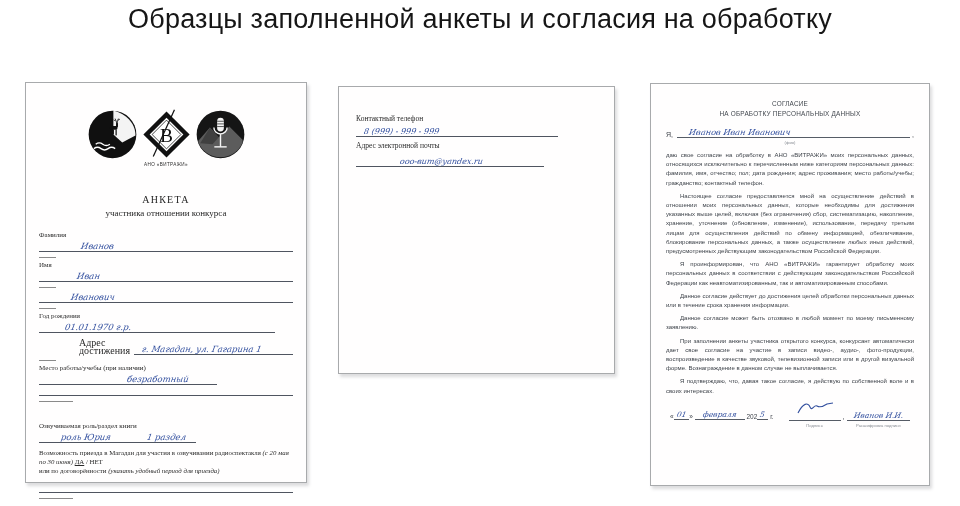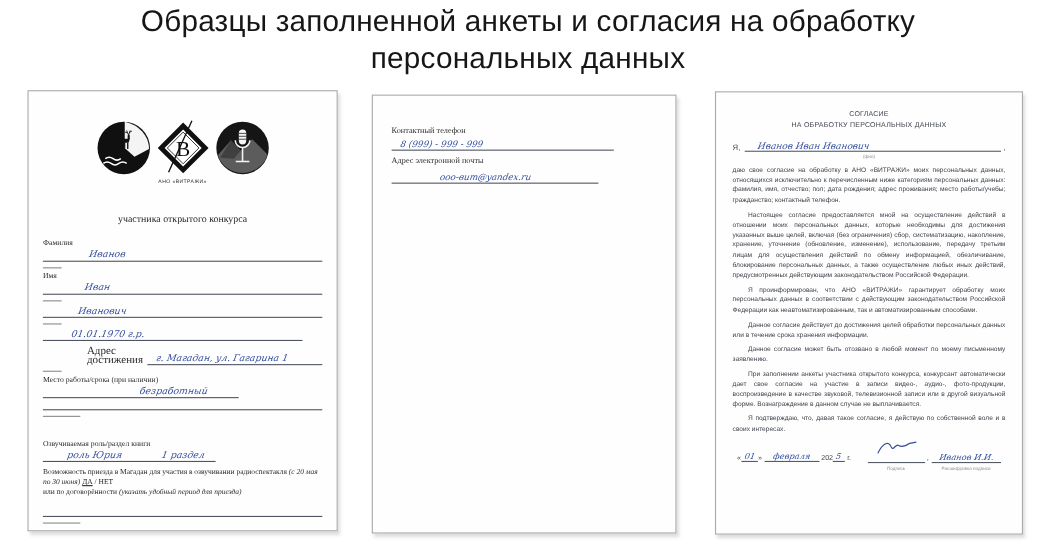--- a/index.html
+++ b/index.html
@@ -6,21 +6,21 @@
   .stage{position:relative;width:960px;height:506px;background:#fff;font-family:"Liberation Sans",sans-serif;border-radius:12px;}
 
   
   .page-title{position:absolute;top:2px;left:0;right:0;text-align:center;
     font-size:27px;line-height:34px;font-weight:500;color:#161616;letter-spacing:.2px;}
 
   
   .doc{position:absolute;background:#fffefe;border:1px solid #a8aaac;
     box-shadow:2px 3px 3px rgba(130,130,135,.28);box-sizing:border-box;}
   .doc1{left:25px;top:82px;width:282px;height:401px;}
-  .doc2{left:338px;top:86px;width:277px;height:399px;}
+  .doc2{left:338px;top:86px;width:277px;height:288px;}
   .doc3{left:650px;top:83px;width:280px;height:403px;}
 
   .hand{font-family:"DejaVu Serif",serif;font-style:italic;color:#33509f;display:inline-block;transform:skewX(-10deg);white-space:nowrap;}
 
   
   .logos{display:flex;justify-content:center;align-items:flex-start;margin-top:25px;height:66px;}
   .logo{width:53px;height:53px;display:block;}
   .logo-mid-wrap{display:flex;flex-direction:column;align-items:center;margin:0 1px;}
   .org-caption{font-size:4.6px;color:#2d2d2d;margin-top:1px;letter-spacing:.4px;}
 
@@ -74,21 +74,20 @@
   .sig-comma{font-size:7px;margin:8px 2px 0;}
   .sig-name{font-size:7.5px;}
 </style>
 </head>
 <body>
 
 <div class="stage">
 
   <div class="page-title">
     <span>Образцы заполненной анкеты и согласия на обработку</span><br>
-    <span>персональных данных</span>
   </div>
 
   <div class="doc doc1">
     <div class="logos">
       <span class="logo">
         <svg viewBox="0 0 60 60" width="53" height="53">
           <circle cx="30" cy="30" r="27" fill="#101010"></circle>
           <path d="M31 3 C45 6 56 17 56 31 L41 39 L31 30 Z" fill="#f4f4f4"></path>
           <g fill="#101010">
             <rect x="27" y="20.5" width="8.5" height="4.2" rx="1.6"></rect>
@@ -127,21 +126,22 @@
           <g stroke="#151515" stroke-width=".8">
             <line x1="26.2" y1="15" x2="33.8" y2="15"></line>
             <line x1="26.2" y1="18" x2="33.8" y2="18"></line>
             <line x1="26.2" y1="21" x2="33.8" y2="21"></line>
           </g>
         </svg>
       </span>
     </div>
 
     <div class="anketa-head">
-      <div class="anketa-sub">участника открытого конкурса</div>
+      <div class="anketa-title">АНКЕТА</div>
+      <div class="anketa-sub">участника отношении конкурса</div>
     </div>
 
     <div class="a-fields">
 
       <div>
         <div class="f-label">Фамилия</div>
         <div class="f-line">
           <span class="f-value hand" style="left:42px">Иванов</span>
         </div>
         <div class="dash"></div>
@@ -156,37 +156,38 @@
       </div>
 
       <div>
         <div class="f-line">
           <span class="f-value hand" style="left:32px">Иванович</span>
         </div>
         <div class="dash"></div>
       </div>
 
       <div>
+        <div class="f-label">Год рождения</div>
         <div class="f-line" style="width:93%">
           <span class="f-value hand" style="left:26px">01.01.1970 г.р.</span>
         </div>
       </div>
 
       <div style="margin-top:6px">
         <div class="f-inline">
           <span class="lbl2"><span>Адрес</span><br><span>достижения</span></span>
           <div class="f-line">
             <span class="f-value hand" style="left:8px">г. Магадан, ул. Гагарина 1</span>
           </div>
         </div>
         <div class="dash"></div>
       </div>
 
       <div>
-        <div class="f-label">Место работы/срока (при наличии)</div>
+        <div class="f-label">Место работы/учебы (при наличии)</div>
         <div class="f-line" style="width:70%">
           <span class="f-value hand" style="left:88px">безработный</span>
         </div>
         <div class="blank-line"></div>
         <div class="dash" style="width:34px"></div>
       </div>
 
       <div style="margin-top:20px">
         <div class="f-label">Озвучиваемая роль/раздел книги</div>
         <div class="f-line" style="width:62%">

